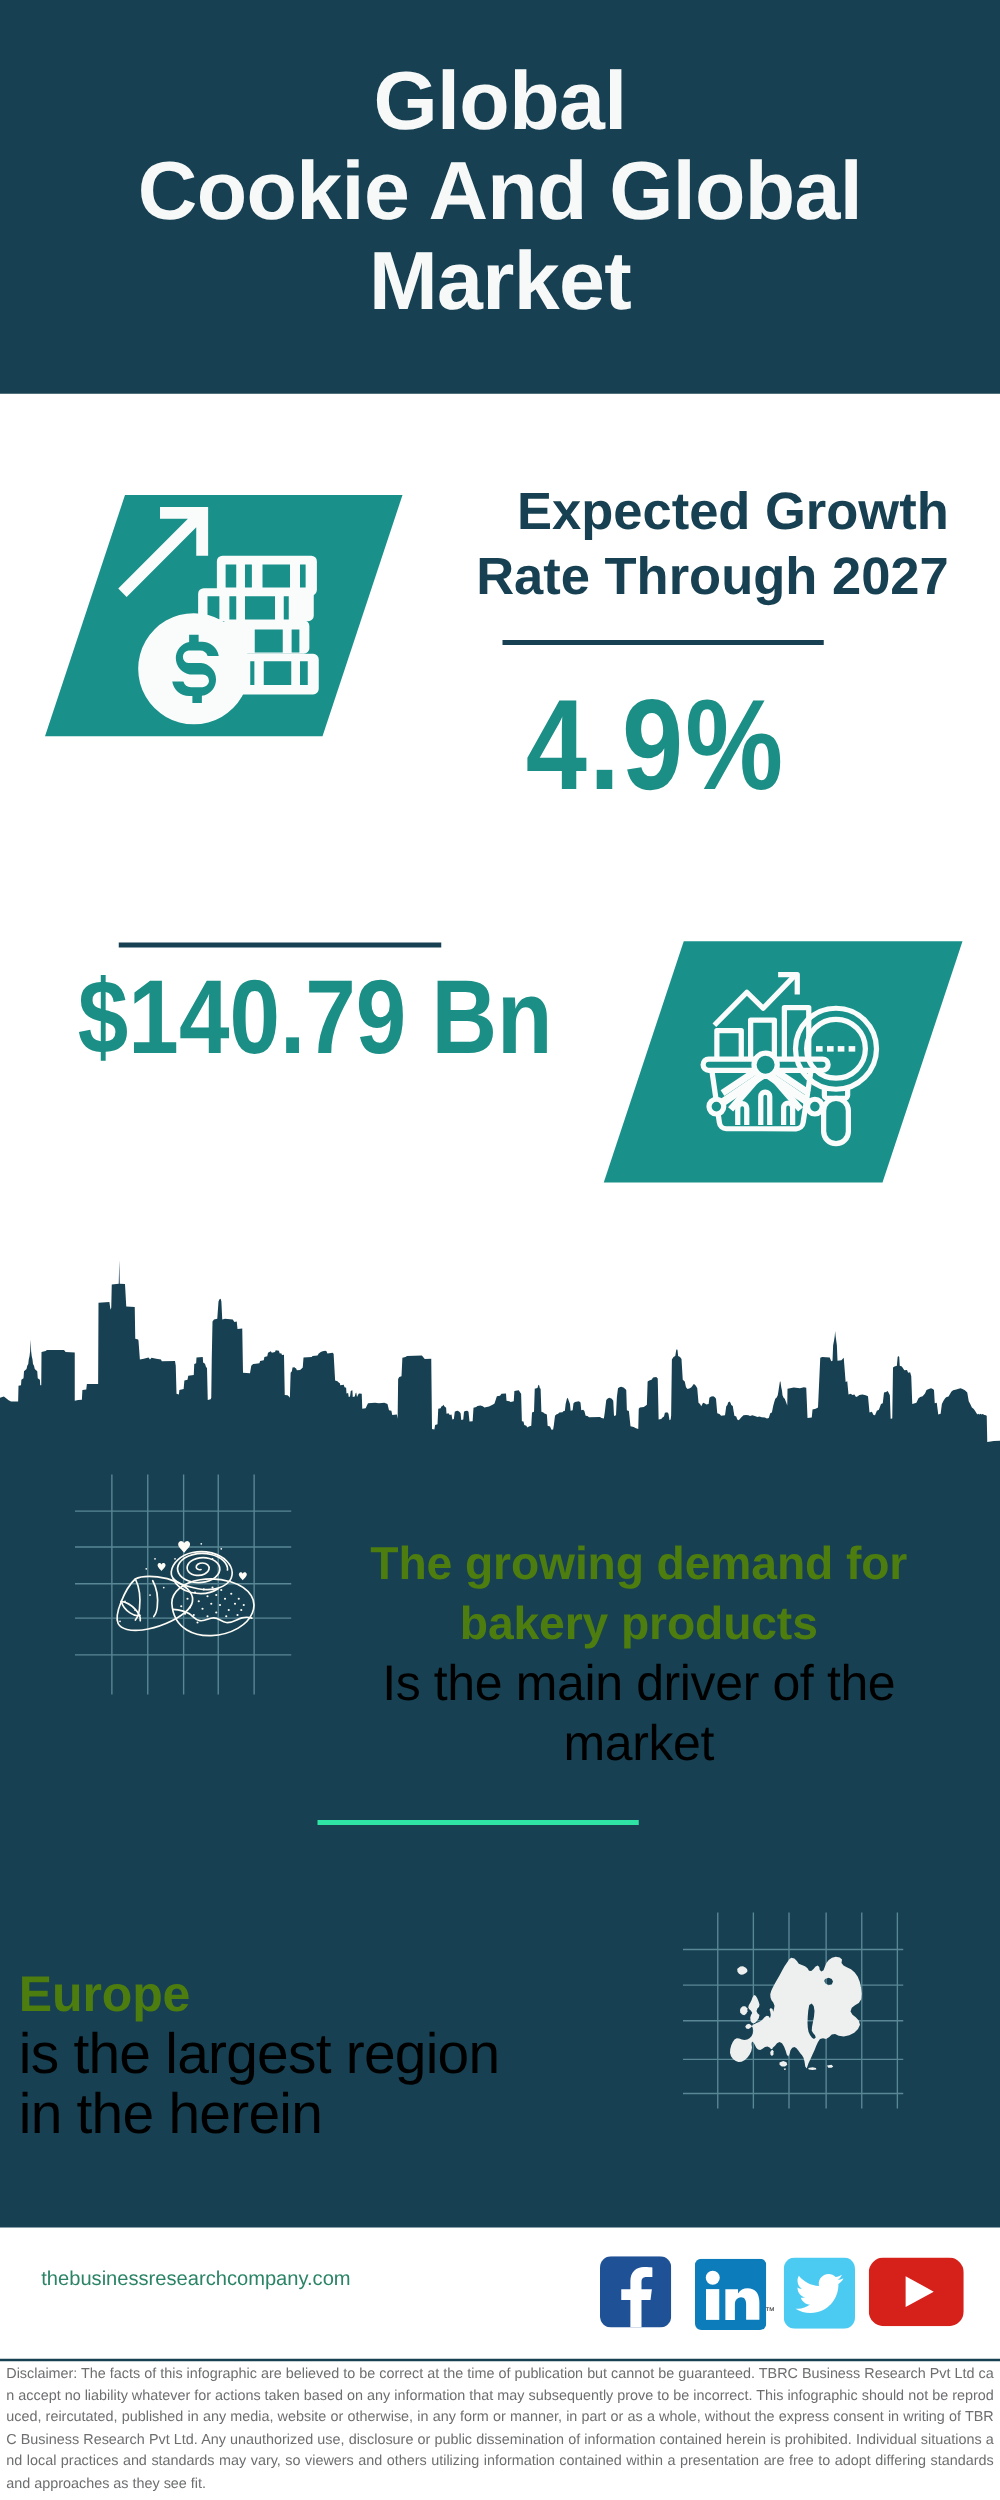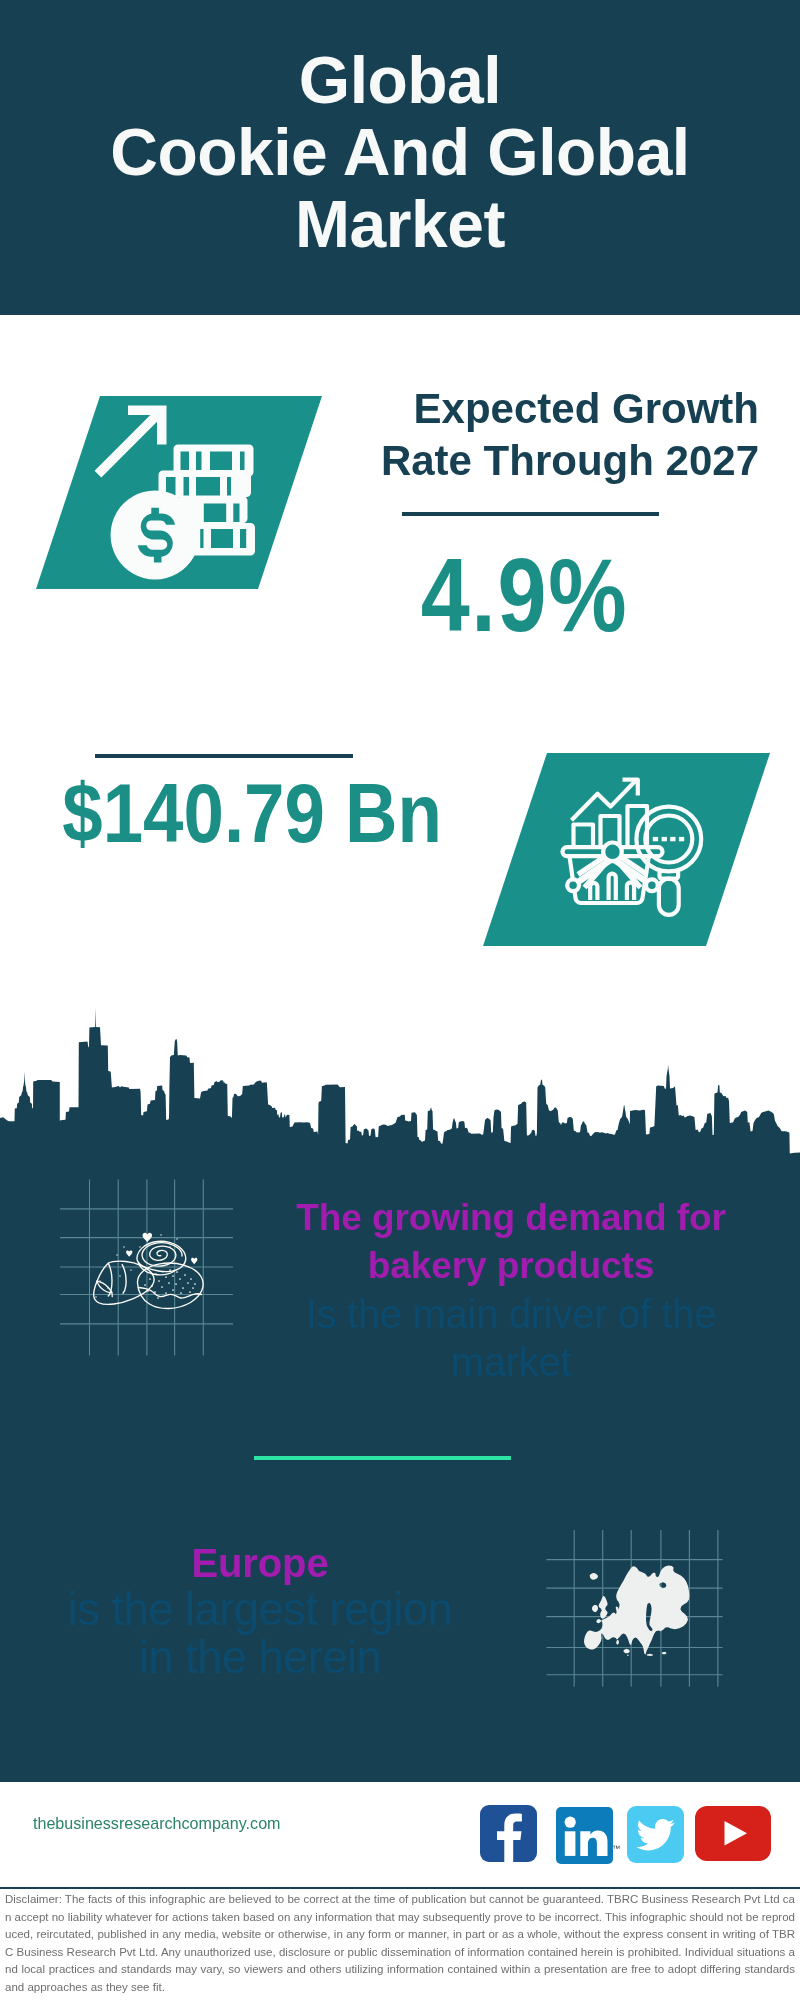--- a/index.html
+++ b/index.html
@@ -28,32 +28,32 @@
   .s2-text .stat-rule{margin-top:25px;}
   .s2-rule{width:258px;margin-left:72px;}
   .s2-value{font-size:84px;line-height:84px;letter-spacing:0px;margin-top:13px;transform:scaleX(0.865) translateX(-1px);}
   .s2-icon{position:absolute;left:478px;top:748px;width:298px;height:205px;}
 
   
   .dark{position:absolute;left:0;top:1005px;width:800px;height:777px;}
   .skyline{position:absolute;left:0;top:0;width:800px;height:170px;display:block;}
   .darkbody{position:absolute;left:0;top:169px;width:800px;height:608px;background:#174152;}
 
-  .ins-hl{color:#a21caf;font-weight:bold;}
-  .ins-body{color:#0c4a6e;}
+  .ins-hl{color:#4d7c0f;font-weight:bold;margin-top:33px;}
+  .ins-body{color:#000000;}
 
   .i1-text{position:absolute;left:266px;top:1194px;width:490px;text-align:center;}
   .ins-hl{font-size:37px;line-height:48px;letter-spacing:-0.1px;}
   .ins-body{font-size:40px;line-height:48px;letter-spacing:-0.3px;}
   .i2-text .ins-body{font-size:45.5px;line-height:48px;letter-spacing:-0.6px;}
   .i2-text .ins-hl{font-size:40px;line-height:46px;}
   .i1-icon{position:absolute;left:55px;top:1175px;width:185px;height:185px;}
   .mid-rule{position:absolute;left:254px;top:1456px;width:257px;height:4px;background:#2fe3a4;}
 
-  .i2-text{position:absolute;left:15px;top:1540px;width:490px;text-align:center;}
+  .i2-text{position:absolute;left:15px;top:1540px;width:490px;}
   .i2-icon{position:absolute;left:540px;top:1520px;width:190px;height:170px;}
 
   
   .footer{position:absolute;left:0;top:0;width:800px;height:2000px;}
   .foot-src{position:absolute;left:33px;top:1811px;color:#2b8466;font-size:16.1px;line-height:25px;}
   .social-row{position:absolute;left:0;top:0;width:800px;height:0;}
   .social-btn{position:absolute;display:block;line-height:0;}
   .social-btn svg{display:block;}
   .social-row a:nth-of-type(1){left:480px;top:1805px;}
   .social-row a:nth-of-type(2){left:556px;top:1807px;}

